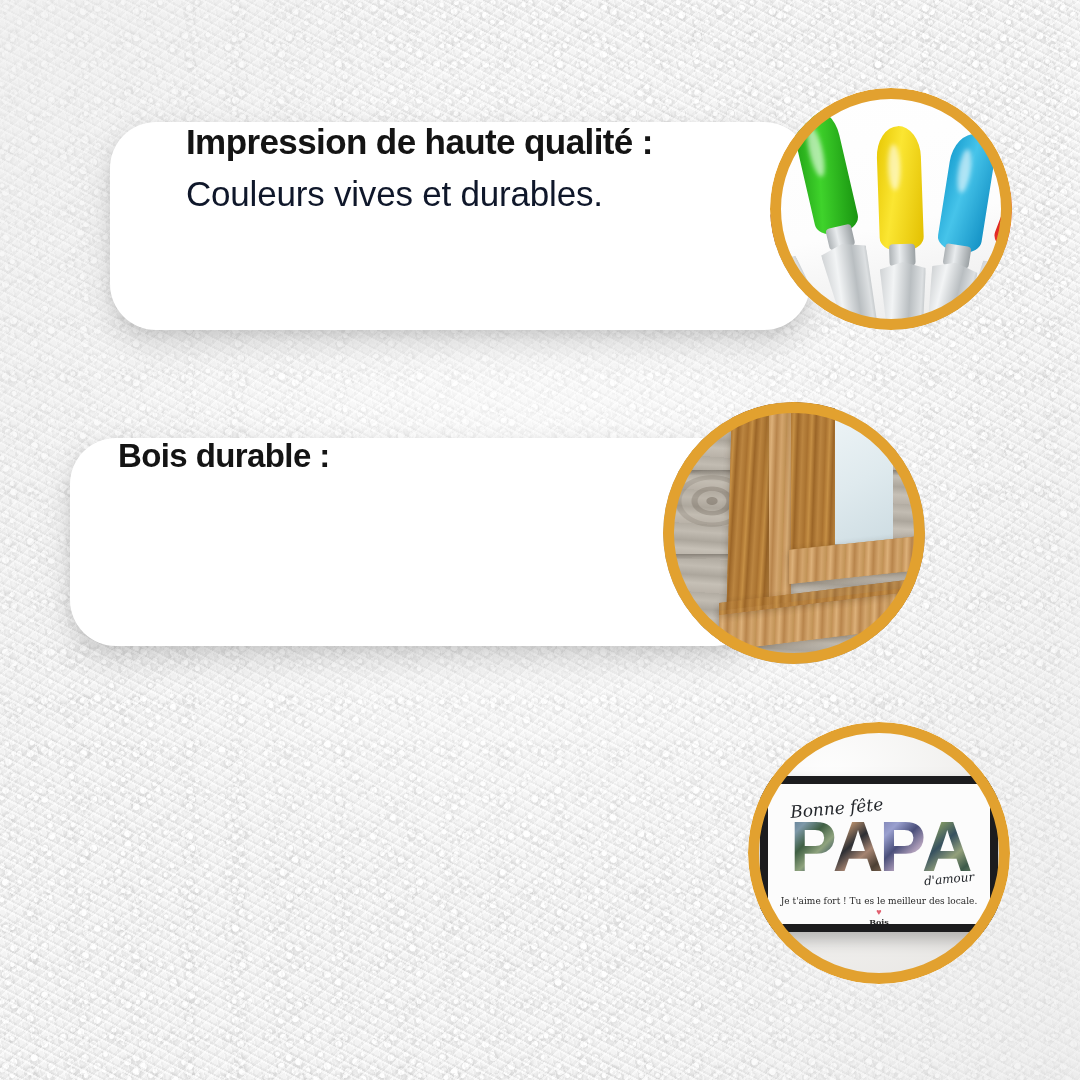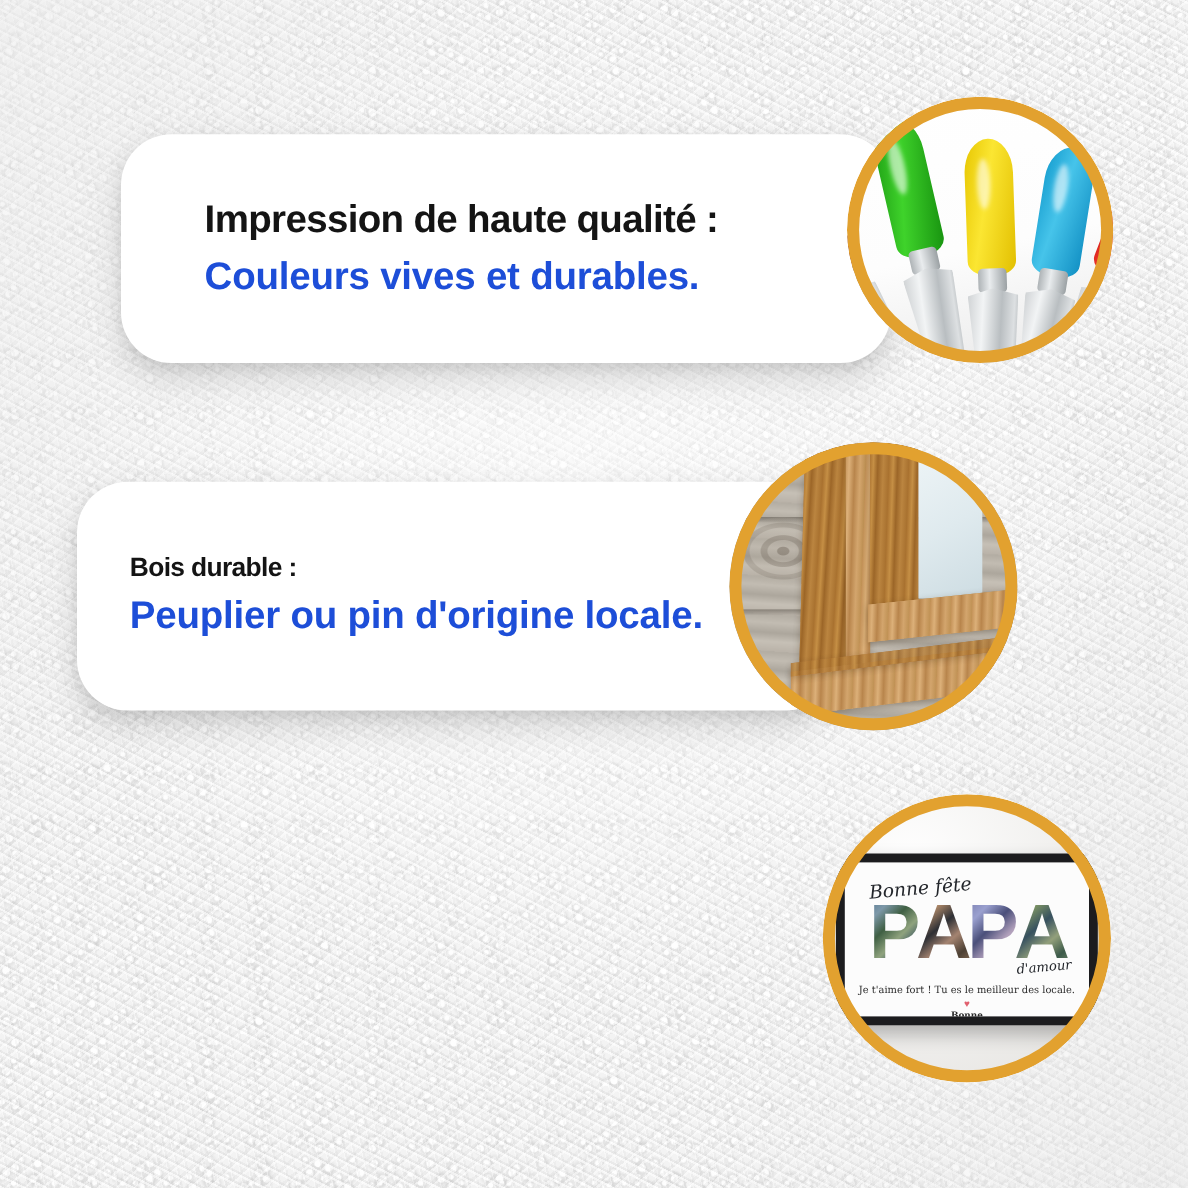--- a/index.html
+++ b/index.html
@@ -69,33 +69,33 @@
 
   
   .card {
     position: absolute;
     background: #ffffff;
     border-radius: 46px;
     box-shadow: 0 14px 30px rgba(120,120,120,.26),
                 0 4px 10px rgba(130,130,130,.16);
     display: flex;
     flex-direction: column;
-    justify-content: center;
+    justify-content: flex-start;
     box-sizing: border-box;
   }
   .card-title {
     font-weight: 800;
     color: #141414;
     letter-spacing: -0.6px;
     line-height: 1.12;
     white-space: nowrap;
   }
   .card-body {
-    font-weight: 700;
-    color: #1d4ed8;
+    font-weight: 400;
+    color: #0f172a;
     letter-spacing: -0.2px;
     line-height: 1.18;
   }
 
   
   .medallion {
     position: absolute;
     border-radius: 50%;
     box-sizing: border-box;
     overflow: hidden;
@@ -329,22 +329,21 @@
           </div>
         </div>
       </div>
       <div class="medallion-ring"></div>
     </div>
   </div>
 
   <div class="feature-row" style="left:0;top:0;width:1080px;height:1080px;">
 
     <div class="card" style="left:70px;top:438px;width:690px;height:208px;padding:0 0 0 48px;">
-      <div class="card-title" style="font-size:24px;margin-bottom:8px;">Bois durable :</div>
-      <div class="card-body" style="font-size:35px;">Peuplier ou pin d'origine locale.</div>
+      <div class="card-title" style="font-size:33px;margin-bottom:28px;">Bois durable :</div>
     </div>
 
     <div class="medallion" style="left:663px;top:402px;width:262px;height:262px;">
       <div class="medallion-clip">
         <div class="photo-wood">
           <div class="wood-bg"></div>
           <div class="wood-plankline" style="top:26%;"></div>
           <div class="wood-plankline" style="top:58%;"></div>
           <div class="wood-plankline" style="top:86%;"></div>
           <div class="wood-knot" style="left:2%;top:26%;width:88px;height:62px;"></div>
@@ -392,21 +391,21 @@
                   <span class="glyph" style="background-image:linear-gradient(140deg,#4e6b43 0%,#7d9464 20%,#36505f 42%,#93a07b 64%,#3c5a4a 84%,#70876a 100%);">A</span>
                 </div>
               </div>
 
               <div class="poster-script" style="right:16px;top:88px;font-size:12px;">d'amour</div>
 
               <div class="poster-caption" style="top:112px;font-size:9px;">Je t'aime fort ! Tu es le meilleur des locale.</div>
 
               <div class="poster-heart" style="top:124px;font-size:9px;">♥</div>
 
-              <div class="poster-name" style="top:133px;font-size:8px;">Bonne</div>
+              <div class="poster-name" style="top:133px;font-size:8px;">Bois</div>
             </div>
           </div>
         </div>
       </div>
       <div class="medallion-ring"></div>
     </div>
   </div>
 
 </div>
 

